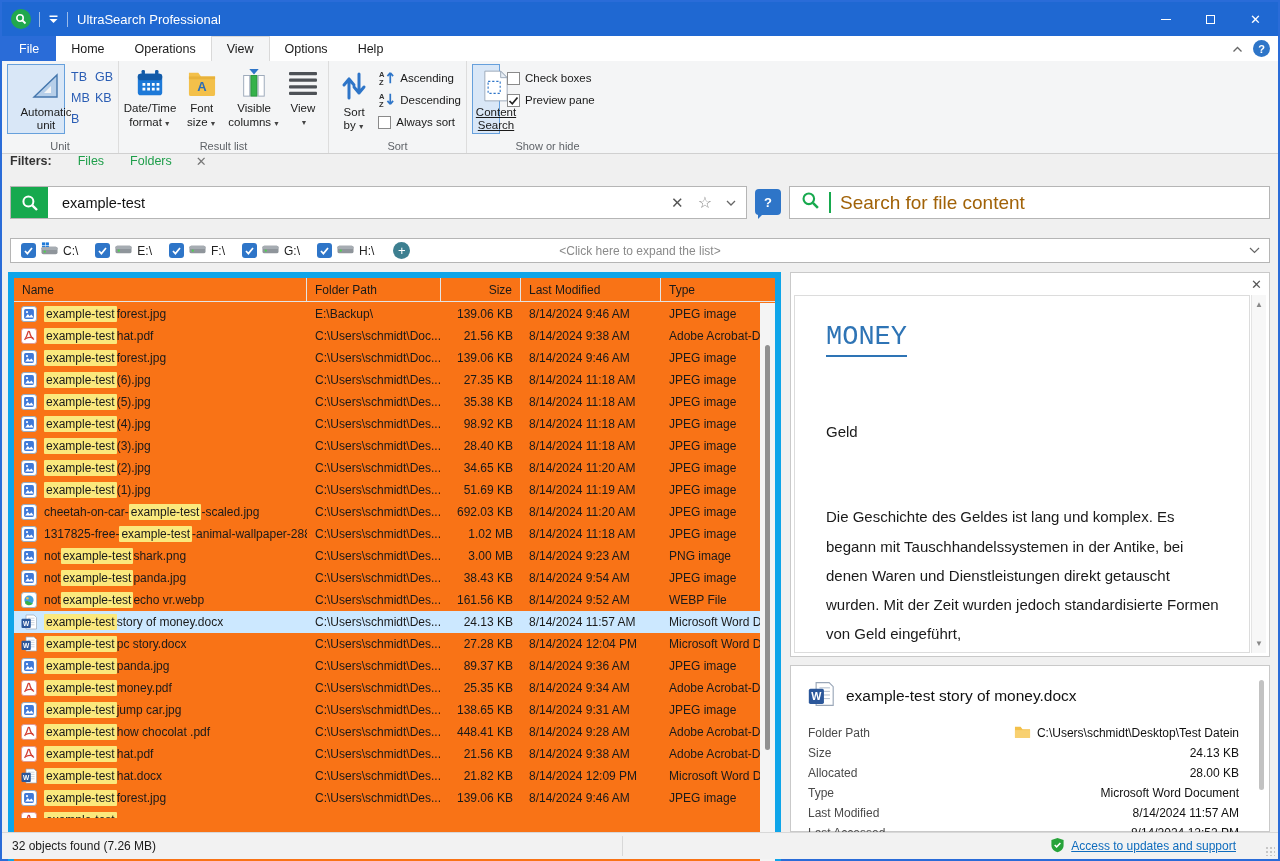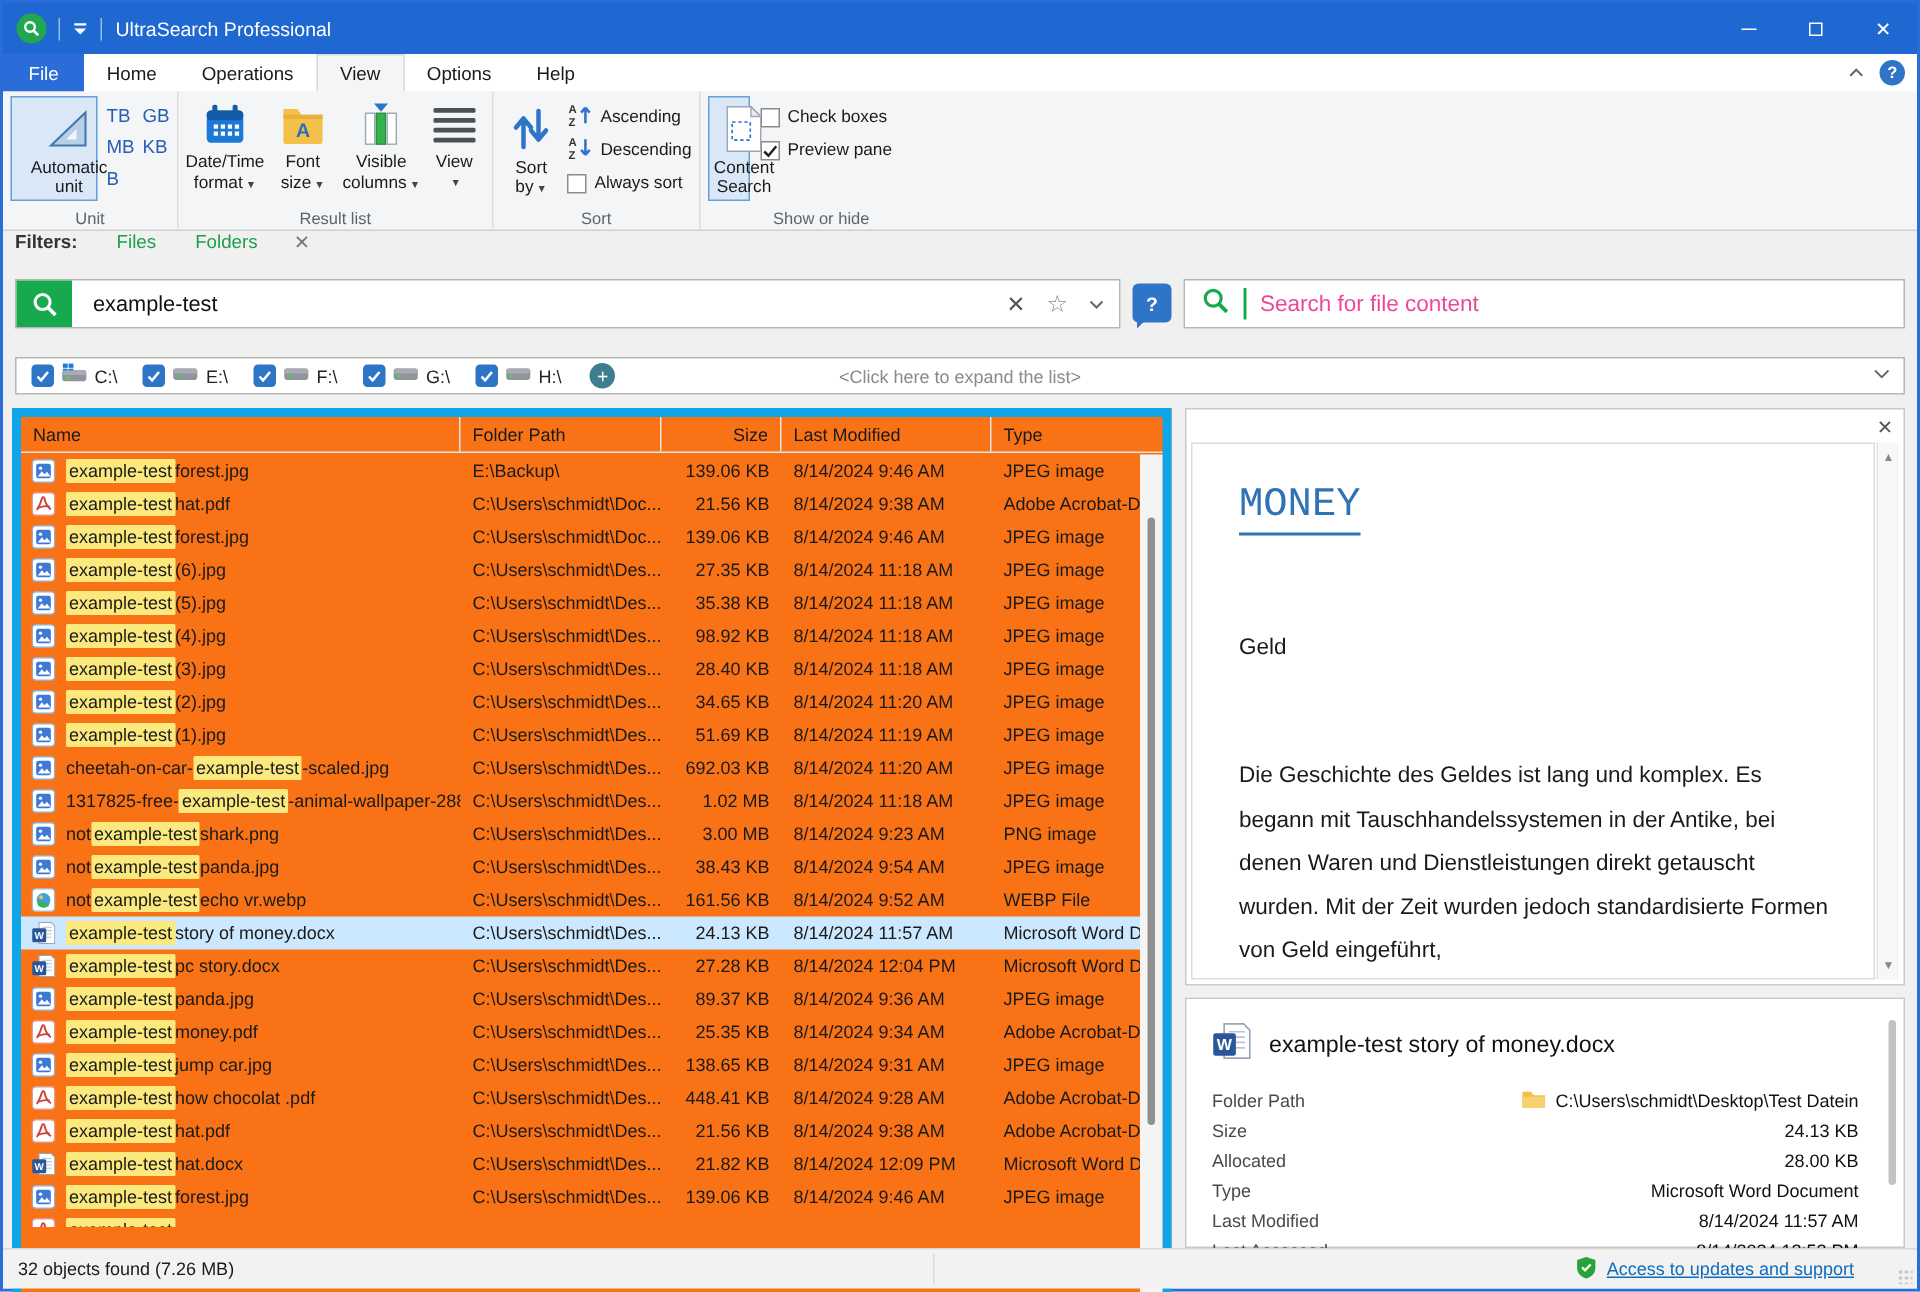--- a/index.html
+++ b/index.html
@@ -54,21 +54,21 @@
   .searchbox { width:737px; background:#fff; border:1px solid #b5b5b5; display:flex; align-items:center; }
   .sicon-green { width:37px; height:100%; background:#17a94e; display:flex; align-items:center; justify-content:center; flex:none; }
   .query { flex:1; font-size:14.5px; color:#111; padding-left:14px; }
   .sctrl { color:#555; display:flex; align-items:center; padding:0 7px; font-size:15px; }
   .star { color:#888; font-size:16px; }
   .ddv { color:#666; font-size:10px; padding-right:10px; }
   .helpbtn { width:26px; height:26px; margin-top:3px; background:#2e75c8; border-radius:4px; color:#fff; font-weight:bold; font-size:13px; display:flex; align-items:center; justify-content:center; position:relative; flex:none; }
   .helpbtn:after { content:""; position:absolute; left:3px; bottom:-4px; border:4px solid transparent; border-top-color:#2e75c8; border-left-color:#2e75c8; }
   .contentbox { flex:1; background:#fff; border:1px solid #b5b5b5; display:flex; align-items:center; padding-left:11px; gap:9px; }
   .cursorline { width:2px; height:21px; background:#17a94e; }
-  .placeholder { color:#ec4899; font-size:15px; }
+  .placeholder { color:#a16207; font-size:19px; }
 
   
   .driverow { position:absolute; top:236px; left:8px; right:8px; height:25px; background:#fff; border:1px solid #b5b5b5; display:flex; align-items:center; padding:0 10px; }
   .drive { display:flex; align-items:center; gap:5px; margin-right:17px; font-size:12px; color:#222; }
   .bluecb { width:15px; height:15px; border-radius:3px; background:#2e75c8; display:flex; align-items:center; justify-content:center; flex:none; }
   .pluscircle { width:17px; height:17px; border-radius:50%; background:#3d7f90; color:#fff; display:flex; align-items:center; justify-content:center; font-size:13px; margin-left:2px; }
   .expandhint { position:absolute; left:50%; transform:translateX(-50%); color:#8a8a8a; font-size:12px; }
   .drivedd { position:absolute; right:9px; color:#666; font-size:10px; }
 
   
@@ -282,21 +282,21 @@
         </div>
         <div class="srow">
           <span class="cb"></span>
           <span>Always sort</span>
         </div>
       </div>
       <div class="glabel">Sort</div>
     </div>
 
     <div class="rgroup" style="width:162px;">
-      <div class="bigbtn active" style="width:28px;">
+      <div class="bigbtn active" style="width:28px;text-decoration:underline;">
         <span class="bicon">
           <svg width="26" height="32" viewBox="0 0 28 34">
               <path d="M2 1h17l7 7v25H2z" fill="#fff" stroke="#9aa7b8"></path>
               <path d="M19 1v7h7z" fill="#e8eef5" stroke="#9aa7b8"></path>
               <rect x="5.5" y="12" width="13" height="13" fill="none" stroke="#2e75c8" stroke-width="1.2" stroke-dasharray="2.4 2"></rect>
             </svg>
         </span>
         <span>Content Search</span>
       </div>
       <div class="sortcol" style="margin-left:7px;">

